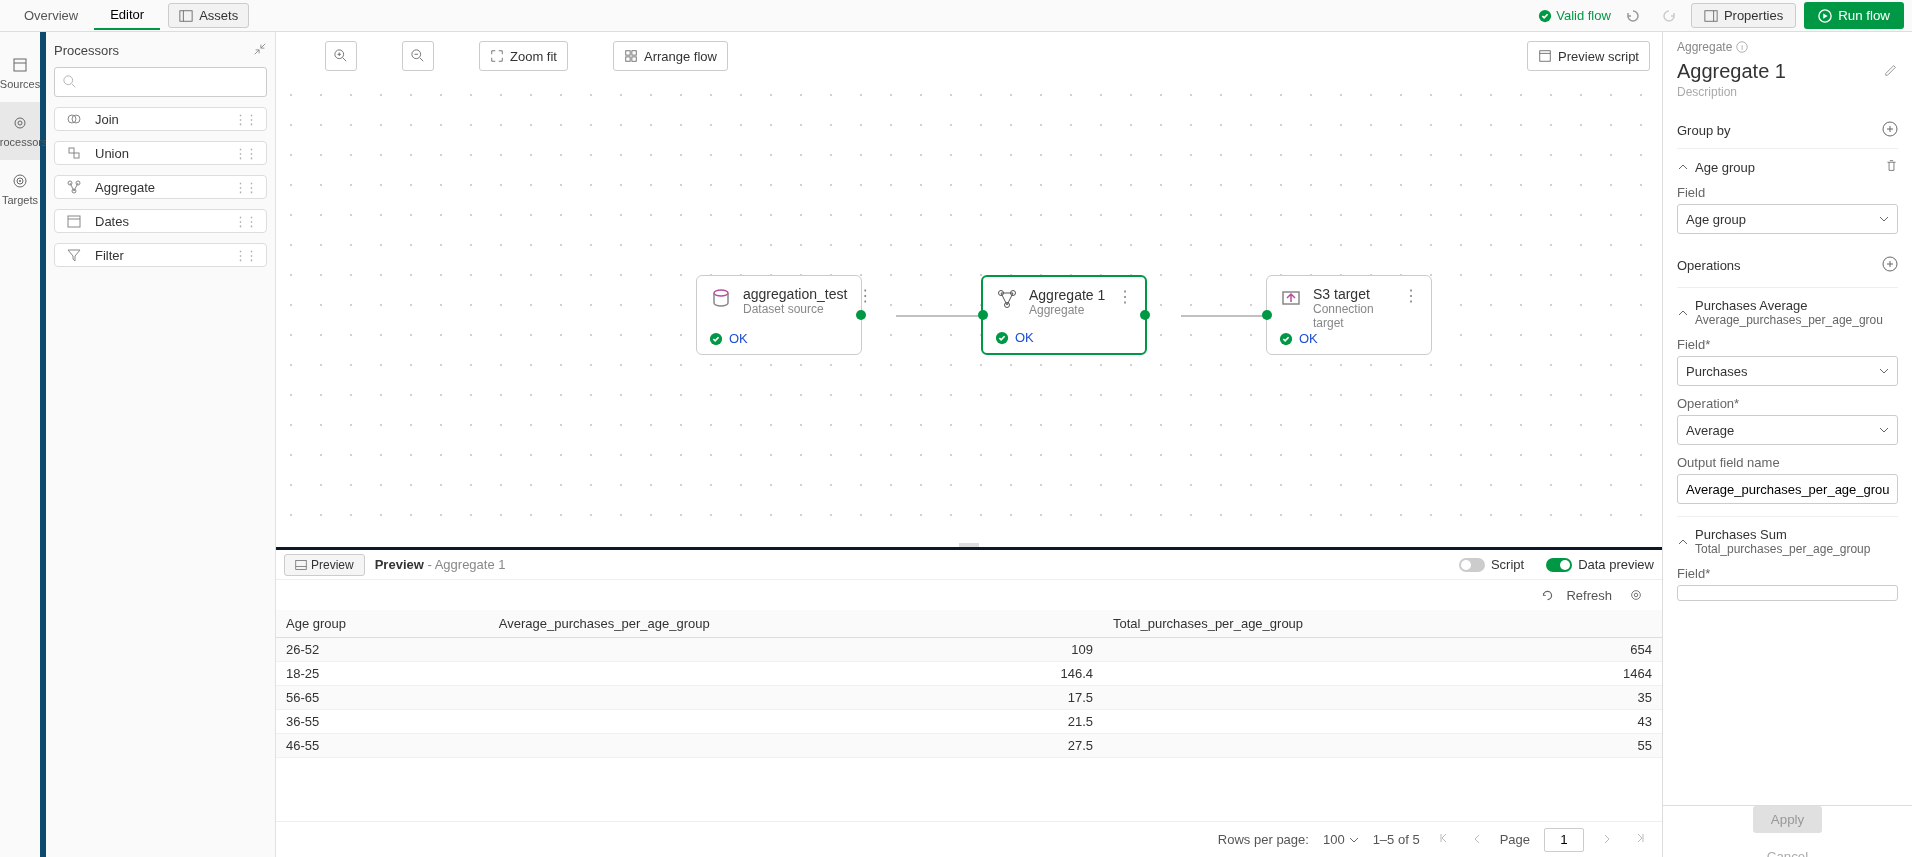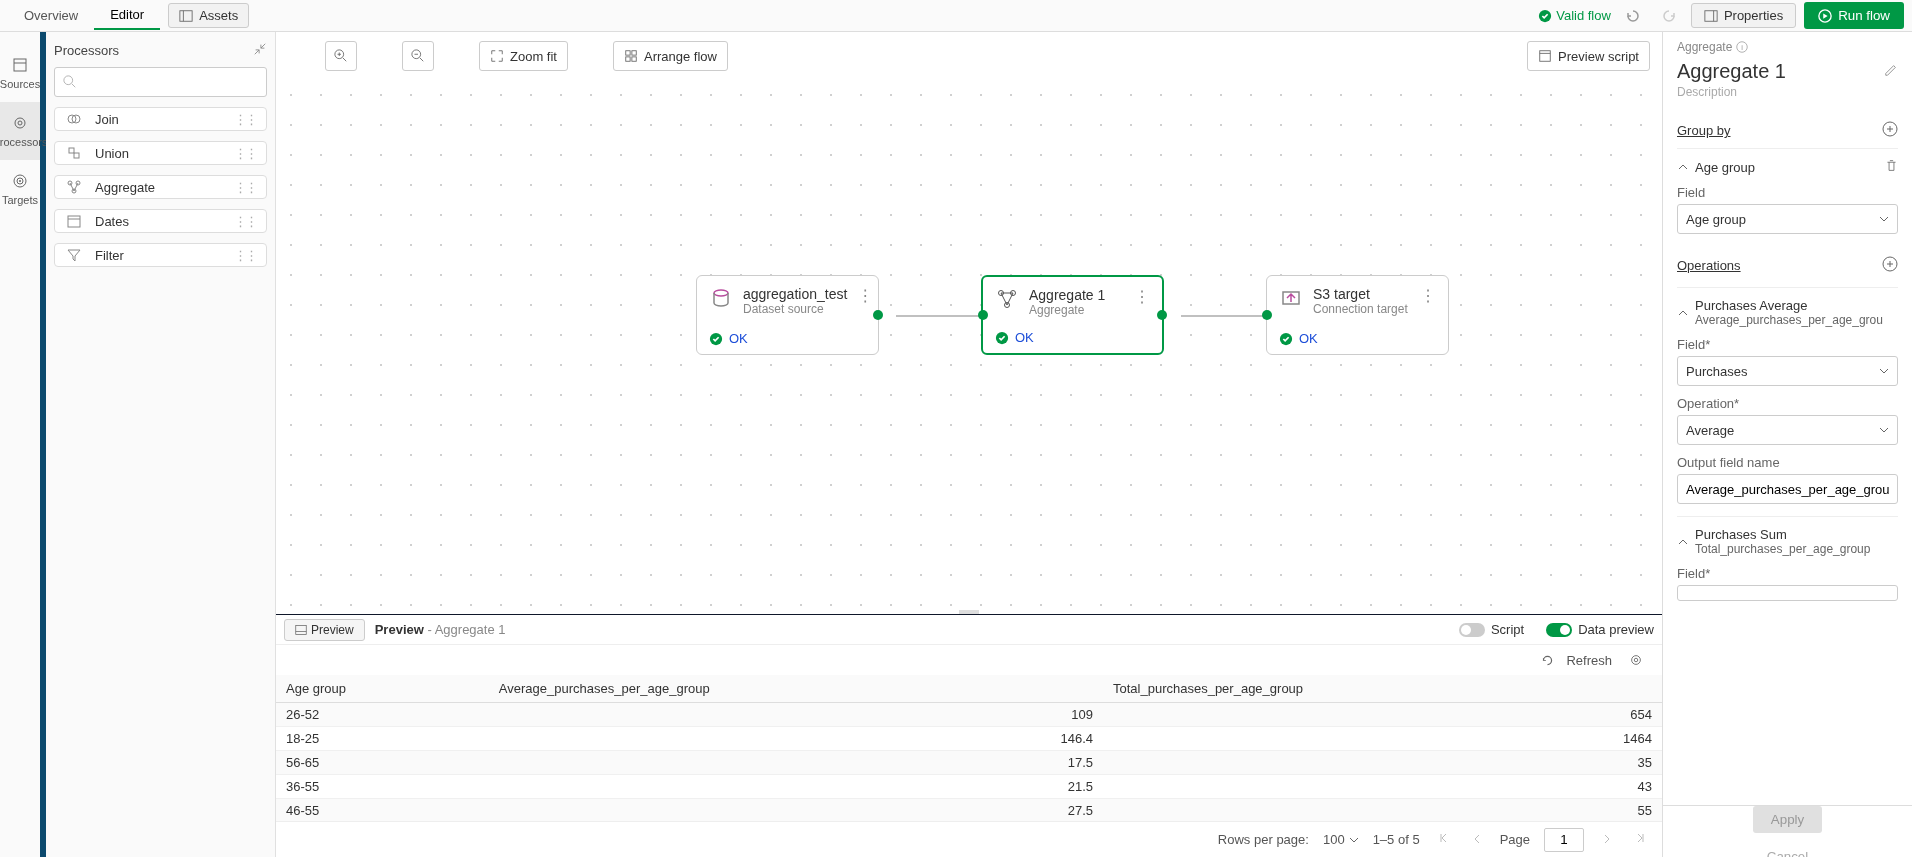--- a/index.html
+++ b/index.html
@@ -34,55 +34,55 @@
 .processor-item .picon { width: 18px; height: 18px; margin-right: 12px; display: flex; align-items: center; justify-content: center; color: #888; }
 .drag-handle { margin-left: auto; color: #aaa; letter-spacing: -2px; }
 
 .canvas-wrap { flex: 1; display: flex; flex-direction: column; min-width: 0; }
 .canvas-toolbar { height: 48px; display: flex; align-items: center; padding: 0 12px; gap: 8px; }
 .tool-btn { height: 30px; border: 1px solid #ccc; border-radius: 3px; background: #fff; padding: 0 10px; display: flex; align-items: center; gap: 6px; cursor: pointer; font-size: 13px; margin-left: 37px; }
 .tool-btn.icon-only { width: 32px; padding: 0; justify-content: center; }
 .canvas-toolbar .spacer { flex: 1; }
 
 .canvas { flex: 1; position: relative; background-image: radial-gradient(#d0d0d0 1px, transparent 1px); background-size: 30px 30px; background-position: 0 0; overflow: hidden; }
-.node { position: absolute; width: 183px; height: 80px; border: 1px solid #ccc; border-radius: 6px; background: #fff; padding: 10px 12px; }
+.node { position: absolute; width: 166px; height: 80px; border: 1px solid #ccc; border-radius: 6px; background: #fff; padding: 10px 12px; }
 .node.selected { border: 2px solid #009845; }
 .node-header { display: flex; align-items: flex-start; gap: 10px; }
 .node-icon { width: 24px; height: 24px; color: #888; flex-shrink:0; }
 .node-title { font-weight: 500; font-size: 14px; }
 .node-sub { font-size: 12px; color: #888; }
 .node-menu { margin-left: auto; color: #888; cursor: pointer; font-size: 16px; }
 .node-status { position: absolute; bottom: 8px; left: 12px; display: flex; align-items: center; gap: 6px; color: #1d4ed8; font-weight: 500; font-size: 13px; }
 .port { position: absolute; width: 10px; height: 10px; background: #009845; border-radius: 50%; top: 50%; transform: translateY(-50%); }
 .port.left { left: -5px; }
 .port.right { right: -5px; }
 .edge { position: absolute; height: 2px; background: #c0c0c0; top: 50%; }
 
 
 .props { width: 250px; border-left: 1px solid #ddd; padding: 8px 14px; overflow-y: auto; font-size: 13px; }
 .props-breadcrumb { color: #888; font-size: 12px; display: flex; align-items: center; gap: 4px; }
 .props-title-row { display: flex; align-items: center; justify-content: space-between; margin-top: 6px; }
 .props-title { font-size: 20px; font-weight: 400; }
 .props-desc { color: #aaa; font-size: 12px; margin-top: 2px; }
-.section-header { display: flex; justify-content: space-between; align-items: center; margin-top: 22px; margin-bottom: 6px; text-decoration: underline; }
+.section-header { display: flex; justify-content: space-between; align-items: center; margin-top: 22px; margin-bottom: 6px; }
 .section-title { font-weight: 500; }
 .add-btn { cursor: pointer; color: #666; }
 .group-item { border-top: 1px solid #eee; padding-top: 10px; margin-top: 8px; }
 .group-item-header { display: flex; align-items: center; gap: 6px; }
 .group-item-title { font-weight: 500; }
 .del-btn { margin-left: auto; cursor: pointer; color: #666; }
 .field-label { font-size: 13px; color: #666; margin-top: 10px; }
 .select-box { height: 30px; border: 1px solid #ccc; border-radius: 3px; background: #fff; display: flex; align-items: center; padding: 0 8px; margin-top: 4px; justify-content: space-between; cursor: pointer; }
 .text-input { height: 30px; border: 1px solid #ccc; border-radius: 3px; background: #fff; padding: 0 8px; margin-top: 4px; width: 100%; font-size: 13px; }
 .op-item { border-top: 1px solid #eee; padding-top: 10px; margin-top: 12px; }
 .op-title { font-weight: 500; }
 .op-sub { font-size: 12px; color: #666; }
 
 
-.bottom { border-top: 1px solid #0f172a; display: flex; flex-direction: column; height: 243px; }
+.bottom { border-top: 3px solid #0f172a; display: flex; flex-direction: column; height: 310px; }
 .bottom-header { height: 30px; display: flex; align-items: center; padding: 0 8px; gap: 10px; border-bottom: 1px solid #eee; }
 .preview-btn { padding: 3px 10px; border: 1px solid #ccc; border-radius: 3px; background: #f5f5f5; cursor: pointer; display: flex; align-items: center; gap: 4px; font-size: 12px; }
 .preview-title { font-size: 13px; }
 .preview-sub { color: #888; }
 .bottom-header .spacer { flex: 1; }
 .toggle { display: flex; align-items: center; gap: 6px; margin-left: 12px; }
 .toggle-switch { width: 26px; height: 14px; border-radius: 7px; position: relative; cursor: pointer; }
 .toggle-switch.off { background: #ccc; }
 .toggle-switch.on { background: #009845; }
 .toggle-knob { position: absolute; width: 10px; height: 10px; background: #fff; border-radius: 50%; top: 2px; }

